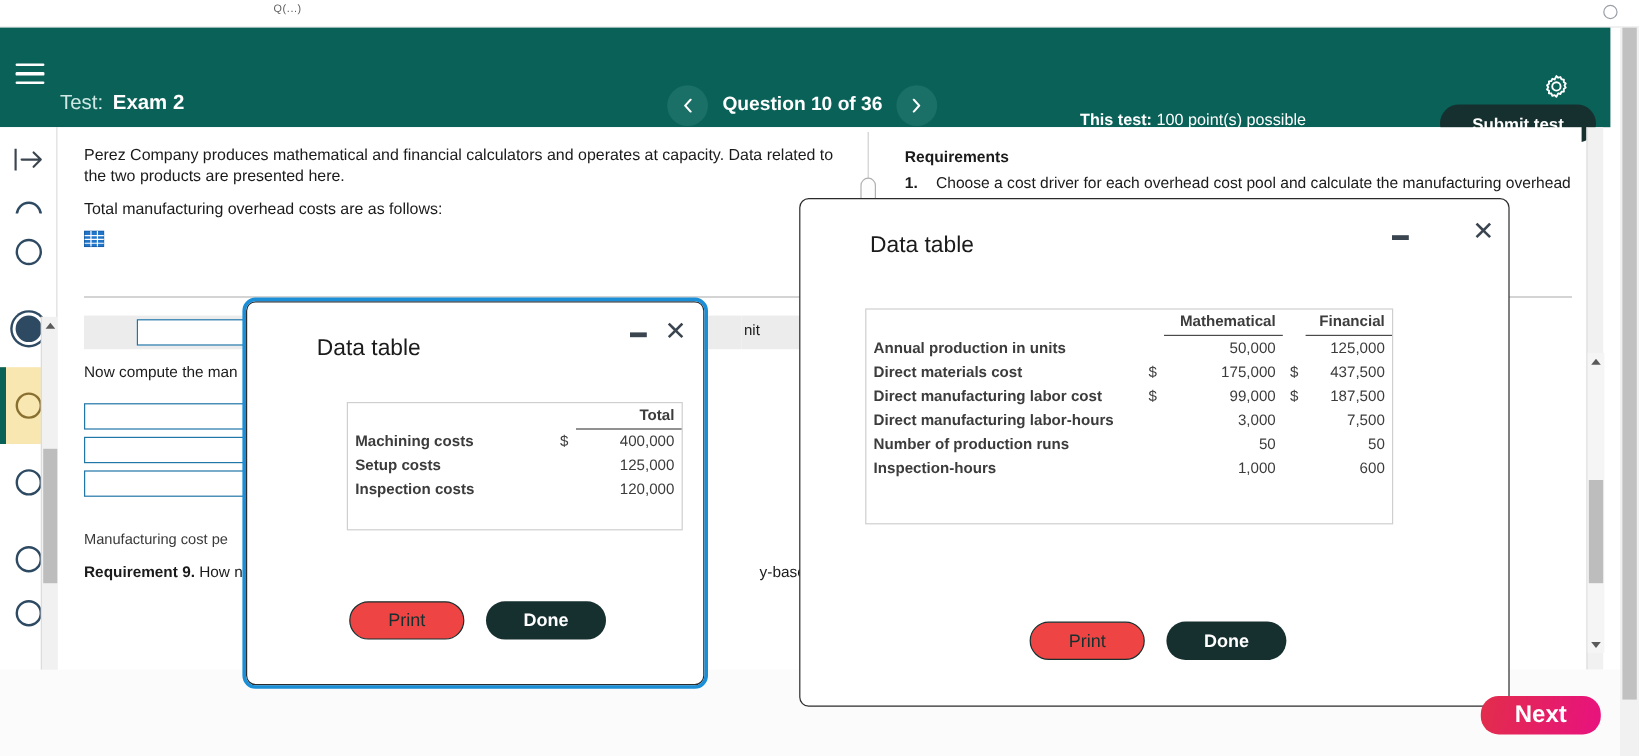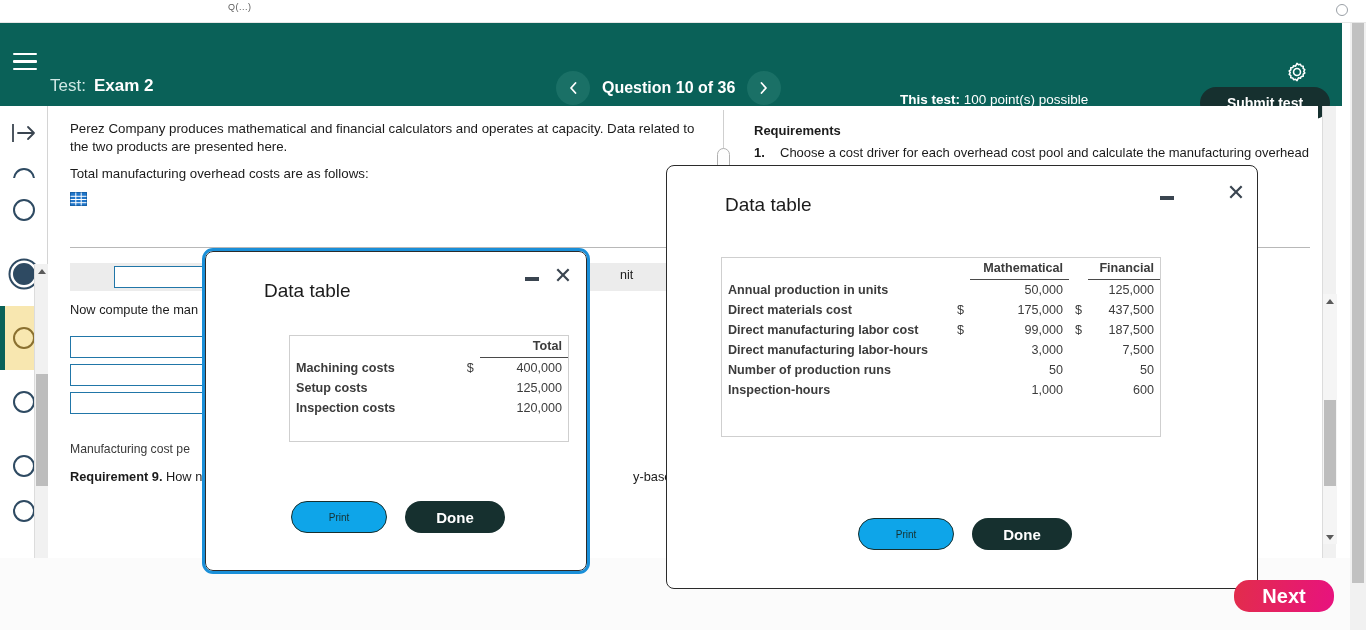--- a/index.html
+++ b/index.html
@@ -161,21 +161,21 @@
   table.dt td { padding: 3px 6px; white-space: nowrap; }
   table.dt .lab { font-weight: bold; color: #3c3c3c; text-align: left; }
   table.dt .num { text-align: right; }
   table.dt .cur { text-align: left; width: 14px; }
   table.dt tr.hdr th { border-bottom: 1.3px solid #4a4a4a; }
   table.dt tr.hdr th.blank { border-bottom: none; }
 
   .btn-row { position: absolute; display: flex; gap: 18px; }
   .btn-print {
     width: 96px; height: 32px; border-radius: 16px; border: 1.8px solid #16302f;
-    background: #0ea5e9; color: #16302f; font-size: 10px; cursor: pointer; font-family: inherit;
+    background: #ef4444; color: #16302f; font-size: 15px; cursor: pointer; font-family: inherit;
   }
   .btn-done {
     width: 100px; height: 32px; border-radius: 16px; border: none;
     background: #16302f; color: #ffffff; font-size: 15px; font-weight: bold; cursor: pointer; font-family: inherit;
   }
 
   
   .next-btn {
     position: absolute; left: 1234px; top: 580px; width: 100px; height: 32px;
     border: none; border-radius: 15px; color: #fff; font-size: 20px; font-weight: bold;

